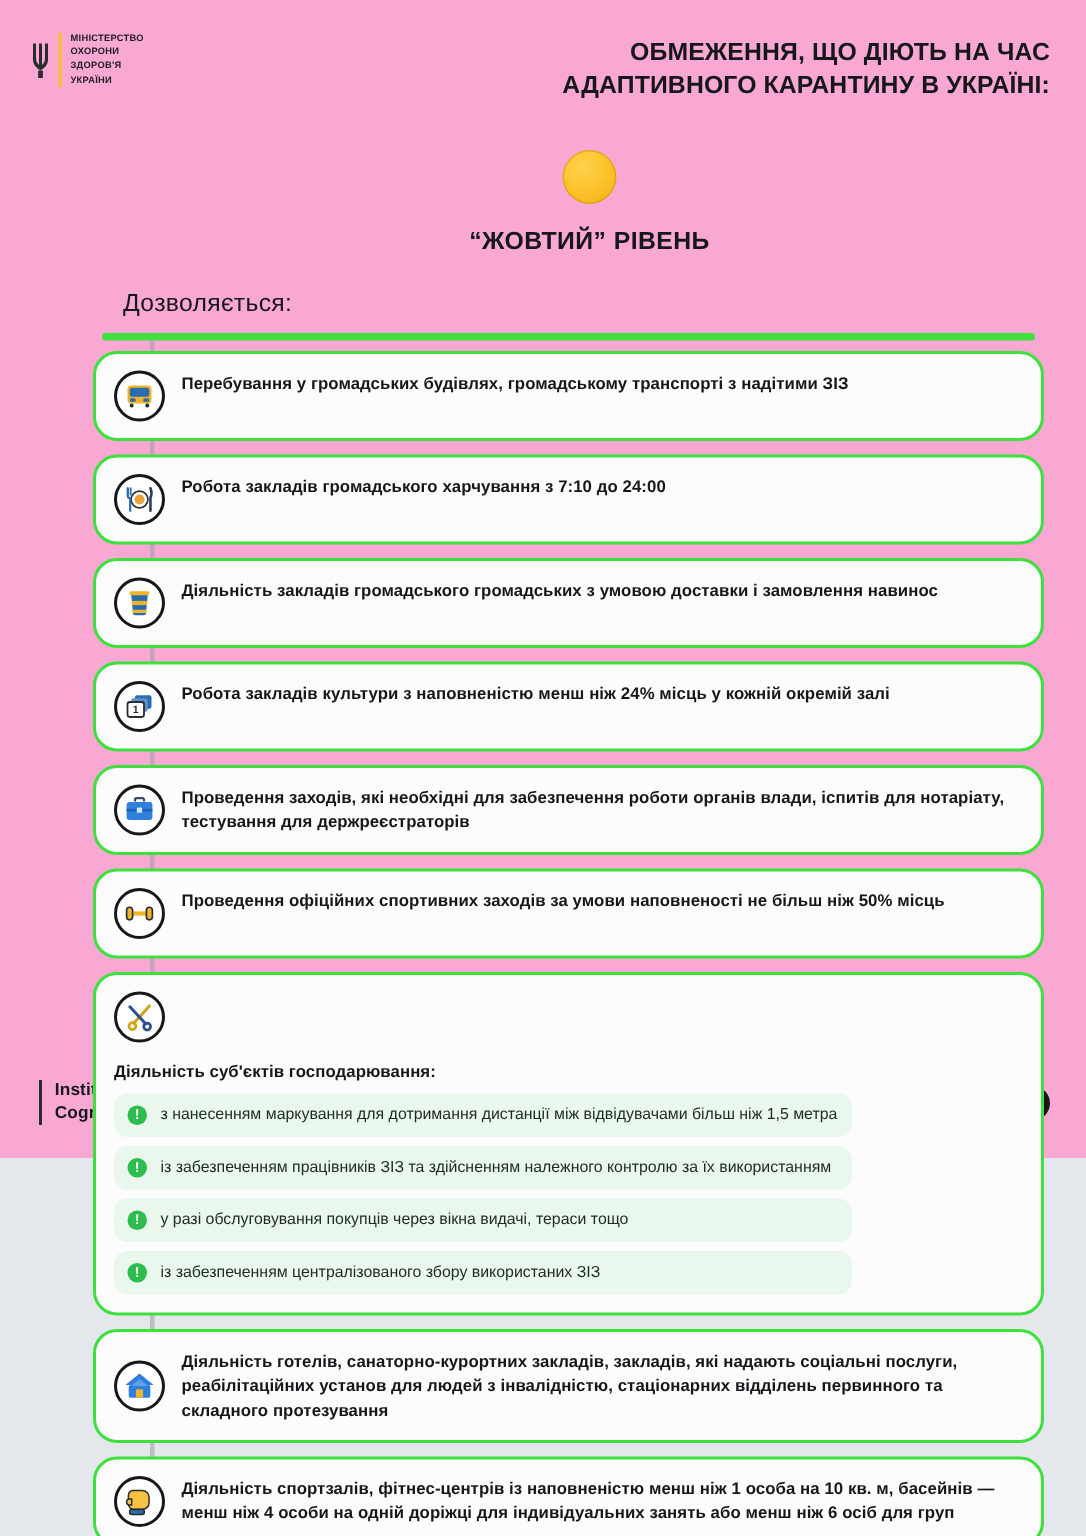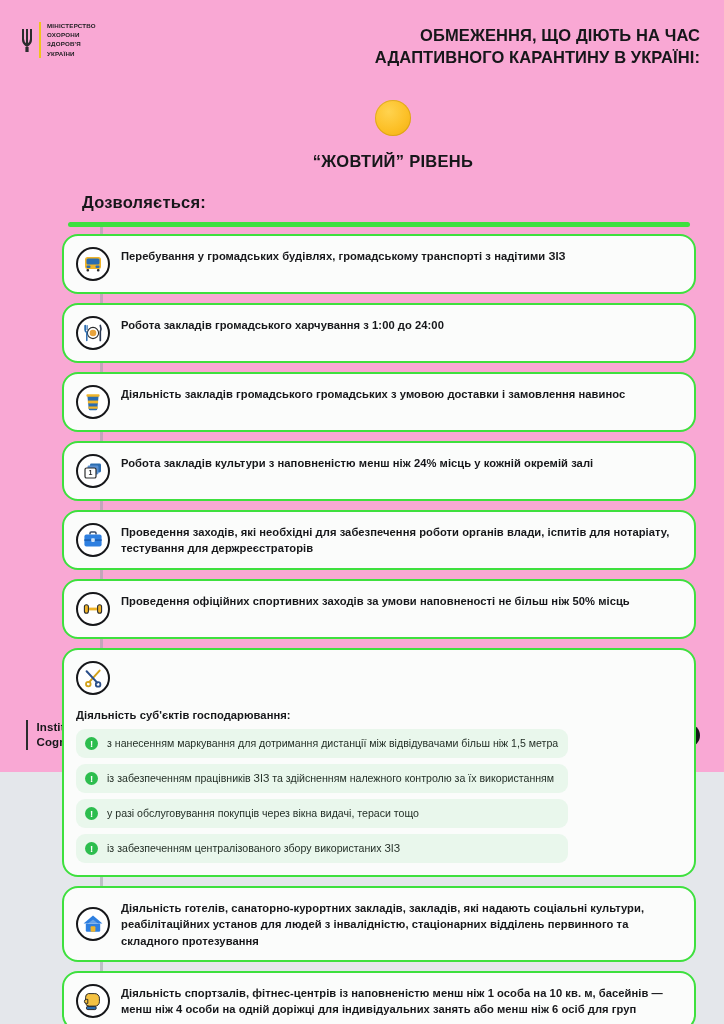--- a/index.html
+++ b/index.html
@@ -33,21 +33,21 @@
     width: 36px; height: 36px; border-radius: 50%;
     background: radial-gradient(circle at 38% 32%, #ffd34f 0%, #fcc027 55%, #f0ae10 100%);
     box-shadow: inset 0 0 0 1px rgba(190,140,10,.45);
     flex: 0 0 auto;
   }
   .level-label { font-size: 16.5px; font-weight: 700; color: #16171a; letter-spacing: .3px; }
 
   
   .section-title {
     padding: 22px 0 0 82px;
-    font-size: 16.5px; font-weight: 700; color: #16171a; letter-spacing: .2px;
+    font-size: 16.5px; font-weight: 400; color: #16171a; letter-spacing: .2px;
   }
 
   
   .list-wrap { position: relative; padding: 10px 28px 12px 62px; }
   .top-bar {
     height: 5px; border-radius: 3px; background: #3ee03e;
     margin: 0 6px 7px 6px;
   }
   .spine {
     position: absolute; left: 100px; top: 15px; bottom: 8px;
@@ -178,21 +178,21 @@
     <div class="card">
       <div class="icon-badge">
         <svg width="24" height="24" viewBox="0 0 24 24">
           <circle cx="12" cy="12" r="5.6" fill="#fff" stroke="#2b2c2e" stroke-width="1.1"></circle>
           <circle cx="12" cy="12" r="3.3" fill="#e8a33d"></circle>
           <path d="M4.2 4.5 v5 a1.6 1.6 0 0 0 1.6 1.6 v8.4" stroke="#2b6cb0" stroke-width="1.5" fill="none" stroke-linecap="round"></path>
           <path d="M4.2 4.5 v4.2 M6.1 4.5 v4.2" stroke="#2b6cb0" stroke-width="1.2" stroke-linecap="round"></path>
           <path d="M19.3 4.5 q1.4 3.6 0 6.2 v8.8" stroke="#2b3a55" stroke-width="1.7" fill="none" stroke-linecap="round"></path>
         </svg>
       </div>
-      <div class="card-text">Робота закладів громадського харчування з 1:00 до 24:00</div>
+      <div class="card-text">Робота закладів громадського харчування з 7:10 до 24:00</div>
     </div>
 
     <div class="card">
       <div class="icon-badge">
         <svg width="24" height="24" viewBox="0 0 24 24">
           <path d="M6.4 6 h11.2 l-1.3 13 a1.4 1.4 0 0 1-1.4 1.2 h-5.8 a1.4 1.4 0 0 1-1.4-1.2 z" fill="#2b6cb0"></path>
           <rect x="5.4" y="4.2" width="13.2" height="2.6" rx="1" fill="#f0b429"></rect>
           <rect x="6.9" y="10.6" width="10.2" height="2.8" fill="#f0b429"></rect>
           <path d="M7.4 17.6 h9.2" stroke="#f0b429" stroke-width="2.2"></path>
         </svg>
@@ -269,21 +269,21 @@
 
     <div class="card tall">
       <div class="icon-badge">
         <svg width="24" height="24" viewBox="0 0 24 24">
           <path d="M12 3.6 L21.4 11.4 H2.6 Z" fill="#2e7fe0"></path>
           <rect x="4.8" y="11.4" width="14.4" height="8.4" rx="1.2" fill="#2e7fe0"></rect>
           <path d="M12 7.4 L17.6 12 H6.4 Z" fill="#cfe2f7" opacity=".35"></path>
           <rect x="9.6" y="14.2" width="4.8" height="5.6" rx="1" fill="#f0b429"></rect>
         </svg>
       </div>
-      <div class="card-text">Діяльність готелів, санаторно-курортних закладів, закладів, які надають соціальні культури, реабілітаційних установ для людей з інвалідністю, стаціонарних відділень первинного та складного протезування</div>
+      <div class="card-text">Діяльність готелів, санаторно-курортних закладів, закладів, які надають соціальні послуги, реабілітаційних установ для людей з інвалідністю, стаціонарних відділень первинного та складного протезування</div>
     </div>
 
     <div class="card tall">
       <div class="icon-badge">
         <svg width="24" height="24" viewBox="0 0 24 24">
           <path d="M7.4 4.6 h6.4 a4.6 4.6 0 0 1 4.6 4.6 v3.6 a4.4 4.4 0 0 1-4.4 4.4 H8.2 a3.6 3.6 0 0 1-3.6-3.6 V8.2 a3.6 3.6 0 0 1 2.8-3.6 z" fill="#f5c243" stroke="#2b2c2e" stroke-width="1"></path>
           <path d="M5.4 10.4 a2 2 0 0 0 0 4 h1.4 v-4 z" fill="#f5c243" stroke="#2b2c2e" stroke-width="1"></path>
           <rect x="5.4" y="17.4" width="9.8" height="3.2" rx="1.4" fill="#2b6cb0" stroke="#2b2c2e" stroke-width="1"></rect>
         </svg>
       </div>

